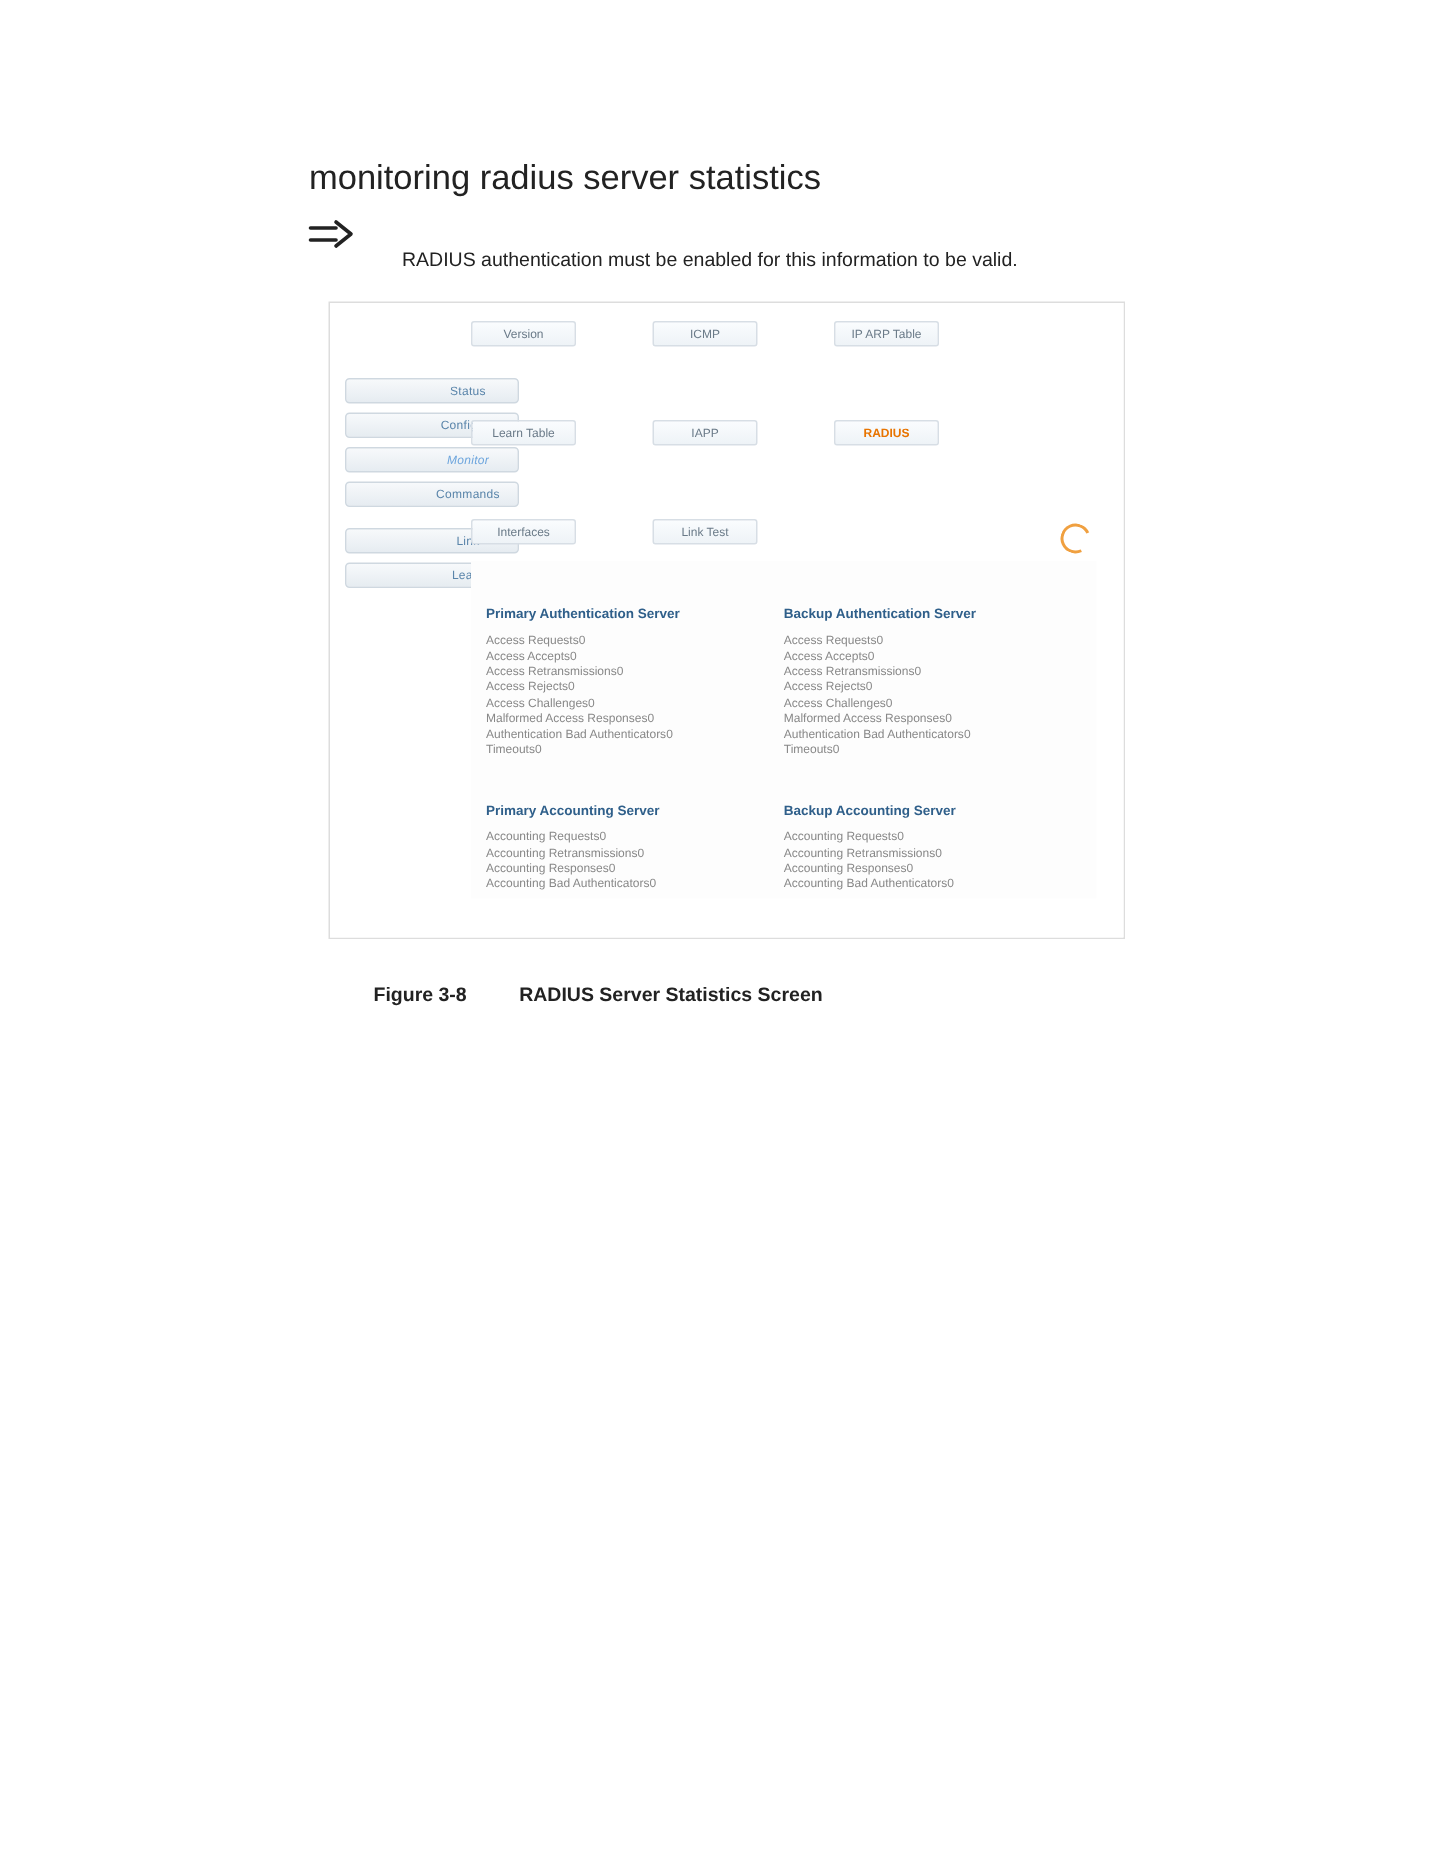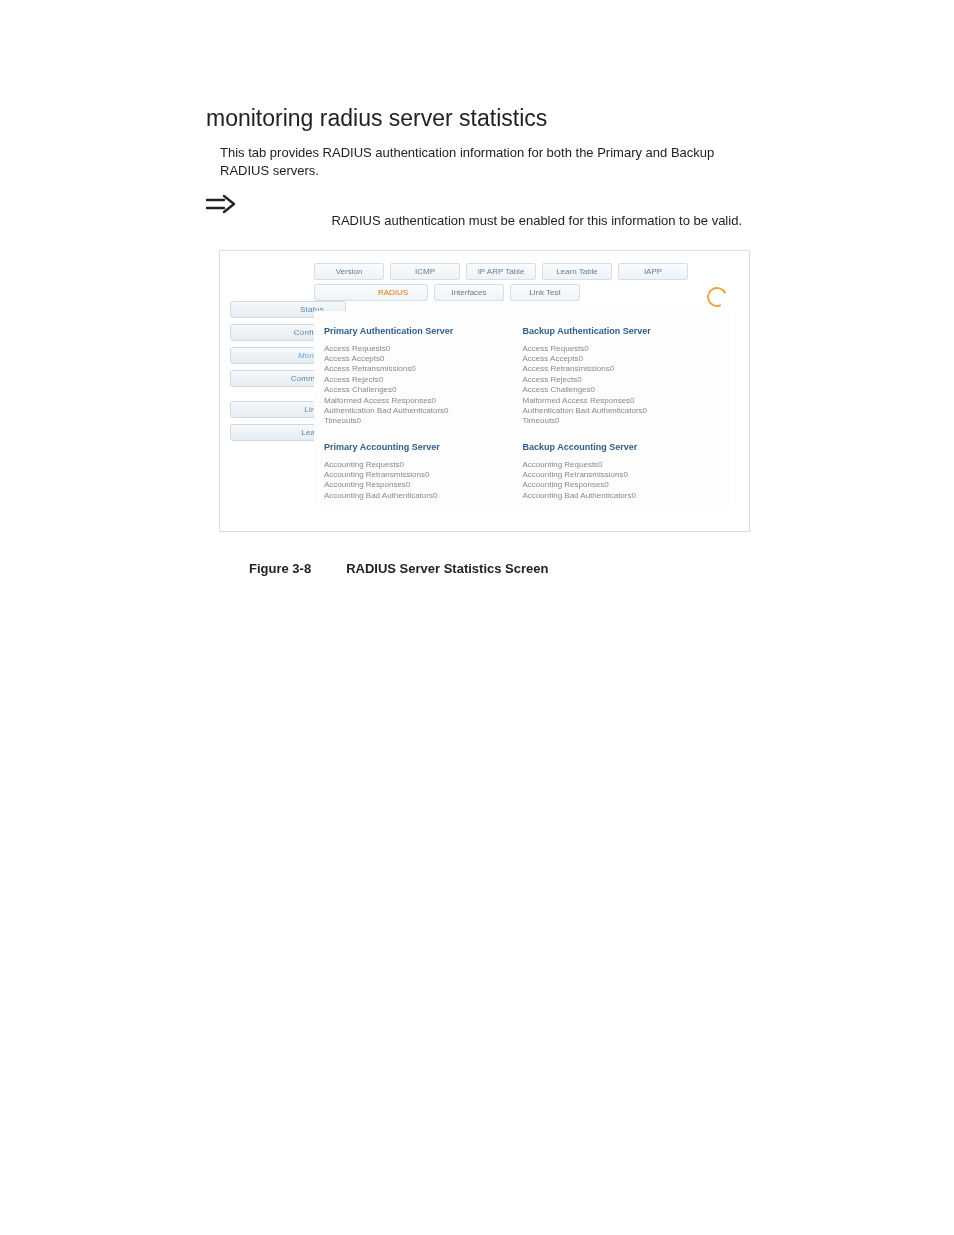--- a/index.html
+++ b/index.html
@@ -1,52 +1,51 @@
 <!DOCTYPE html>
 <html><head>
 <meta charset="utf-8">
 <style>
   html,body{margin:0;padding:0;background:#fff;color:#222;font-family:Arial,Helvetica,sans-serif;}
   .page{width:770px;min-height:1235px;margin:0 auto;box-sizing:border-box;padding:105px 120px 0 120px;}
   h1.title{font-family:"Segoe UI",Arial,sans-serif;font-weight:400;font-size:23px;margin:0 0 12px -6px;color:#222;}
   p.intro{font-size:13px;margin:0 0 14px 8px;line-height:1.4;}
-  .note-row{display:flex;align-items:flex-start;margin:18px 0 20px -8px;justify-content:space-between;}
+  .note-row{display:flex;align-items:flex-start;margin:18px 0 20px -8px;}
   .note-row svg{flex:none;margin-right:30px;margin-top:-4px;}
   .note-row .notetxt{font-size:13px;line-height:1.4;margin-top:14px;}
   .scr{margin:12px 8px 0 8px;border:2px solid #fff;box-shadow:0 0 0 1px #ddd;background:#fff;width:525px;padding:10px 0 24px 0;}
   .scr-inner{display:flex;}
   .side{width:88px;padding-top:38px;}
   .sbtn{height:15px;line-height:15px;margin:0 0 6px 8px;font-size:8px;color:#5a85aa;text-align:center;
         background:linear-gradient(#f7f9fb,#e6ecf1);border:1px solid #cfd8e0;border-radius:3px;width:66px;
         letter-spacing:.2px;padding-left:48px;}
   .sbtn.active{color:#6da5dd;font-style:italic;}
   .main{flex:1;padding:0 16px 0 4px;}
-  .tabs{display:flex;flex-wrap:wrap;}
+  .tabs{display:flex;flex-wrap:wrap;gap:45px;}
   .tab{height:15px;line-height:15px;width:68px;margin:0 6px 4px 0;font-size:8px;color:#6a7a88;text-align:center;
        background:linear-gradient(#fafcfe,#eef3f7);border:1px solid #d7dee5;border-radius:2px;}
-  .tab.active{color:#e87400;font-weight:normal;padding-left:44px;}
+  .tab.active{color:#e87400;font-weight:bold;}
   .desc{font-size:8px;color:#777;margin:10px 0 6px 0;max-width:400px;line-height:1.3;}
   .refresh{text-align:right;margin:-18px 4px 0 0;}
   .refresh span{display:inline-block;width:16px;height:16px;border:2px solid #f0a040;border-radius:50%;
                 border-right-color:transparent;transform:rotate(20deg);}
   .panel{background:#fdfdfd;padding:10px 10px 4px 10px;}
   .cols{display:flex;}
   .col{width:50%;font-size:8px;color:#888;}
-  .col h3{font-size:9px;color:#2f5f8a;font-weight:bold;margin:5px 0 8px 0;}
+  .col h3{font-size:9px;color:#2f5f8a;font-weight:bold;margin:20px 0 8px 0;}
   .row{display:flex;justify-content:flex-start;padding-right:26px;line-height:1.3;}
   .figcap{margin:30px 0 0 24px;font-size:13px;}
   .figcap b{font-weight:bold;padding-left:13px;}
   .figcap .gap{display:inline-block;width:22px;}
 </style>
 </head>
 <body>
 
 <div class="page">
   <h1 class="title">monitoring radius server statistics</h1>
-  <p class="intro">This tab provides RADIUS authentication information for both the Primary and Backup RADIUS servers.</p>
 
   <div class="note-row">
     <svg width="34" height="20" viewBox="0 0 34 20">
       <g fill="none" stroke="#222" stroke-width="2.4" stroke-linecap="round" stroke-linejoin="round">
         <line x1="3" y1="6" x2="20" y2="6"></line>
           <line x1="3" y1="14" x2="20" y2="14"></line>
         <polyline points="20,2 30,10 20,18"></polyline>
       </g>
     </svg>
     <div class="notetxt">RADIUS authentication must be enabled for this information to be valid.</div>

